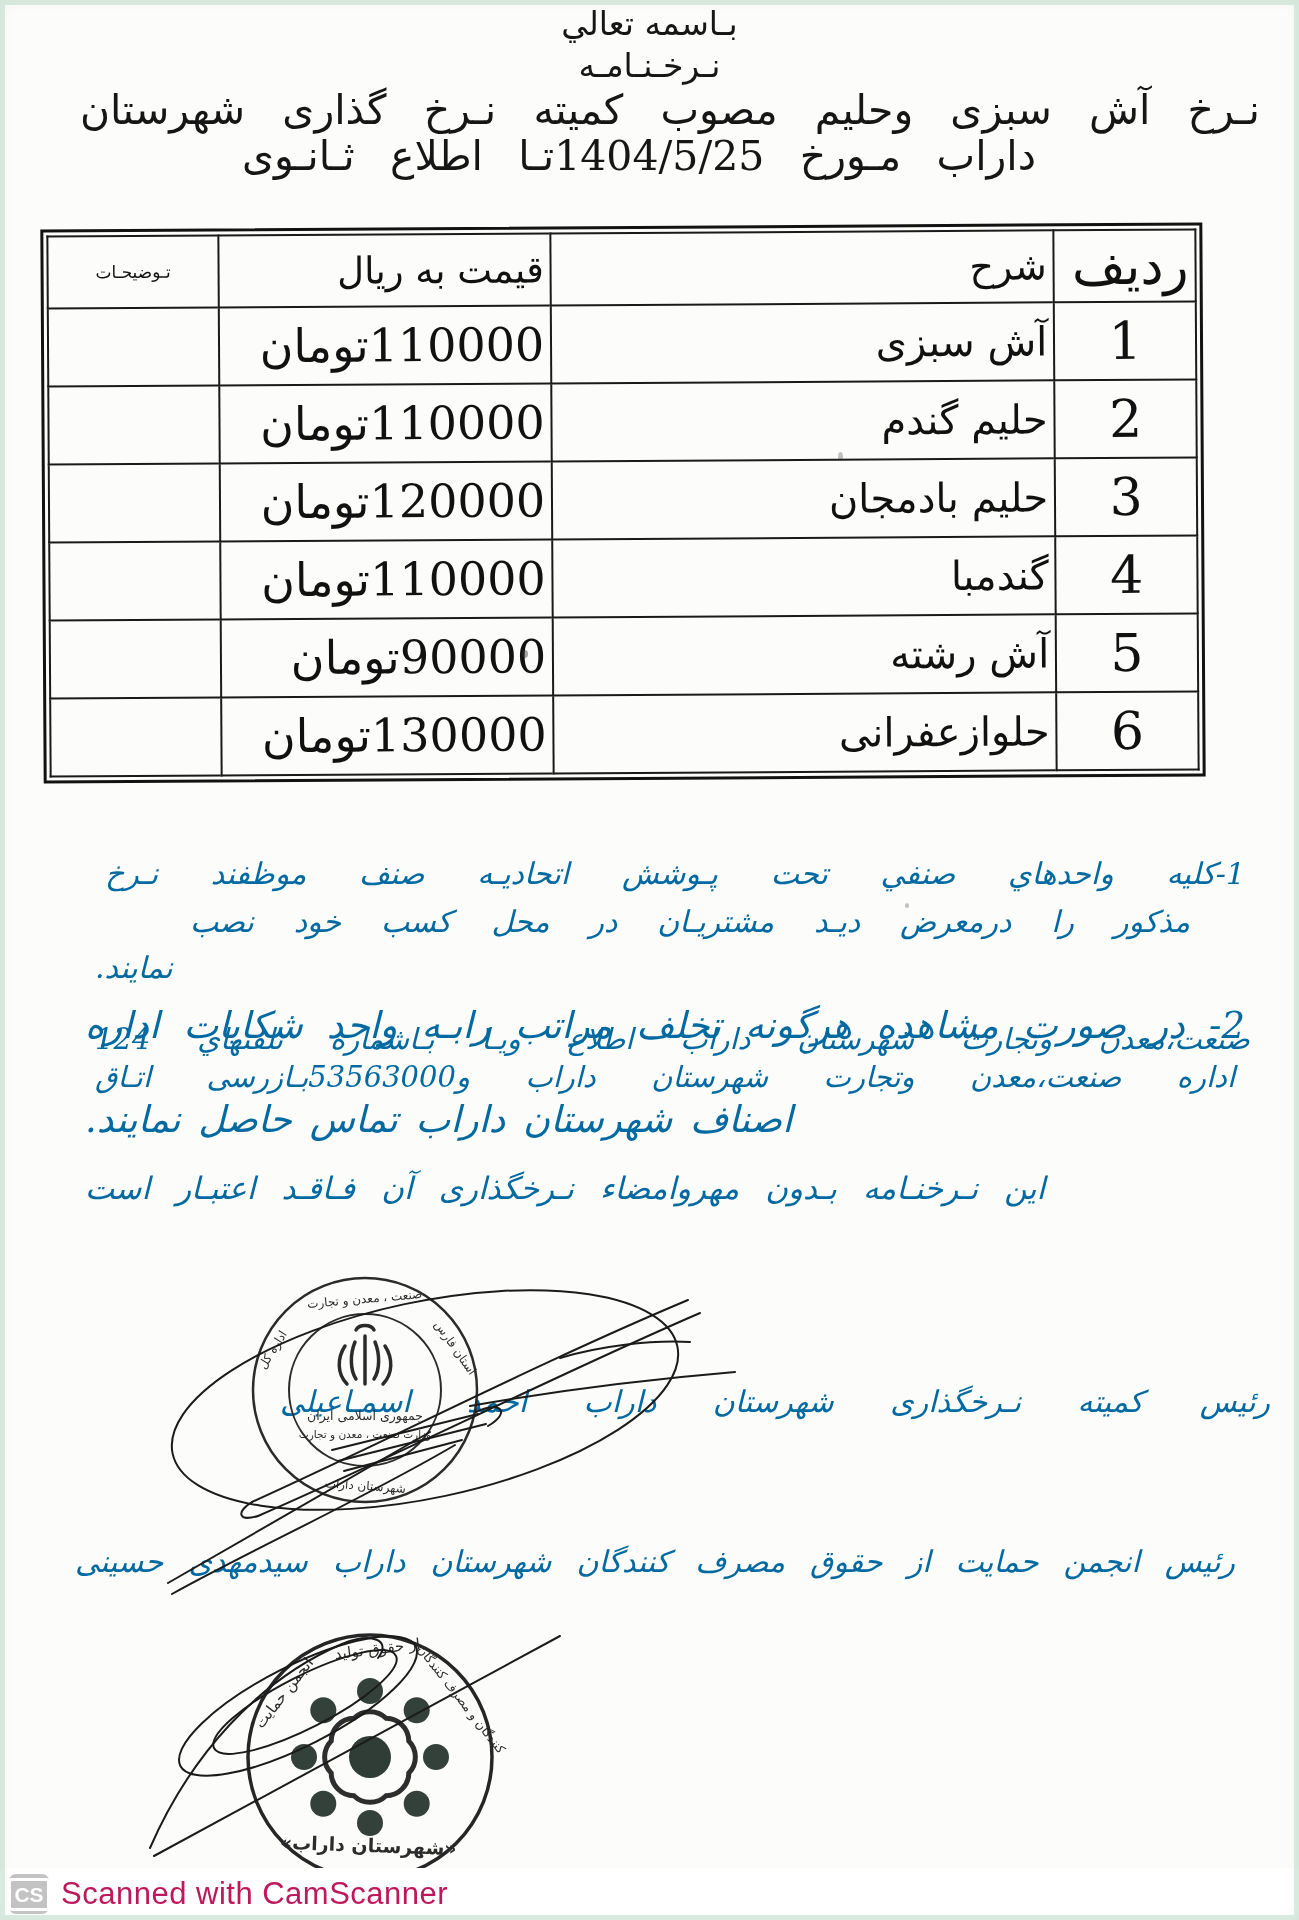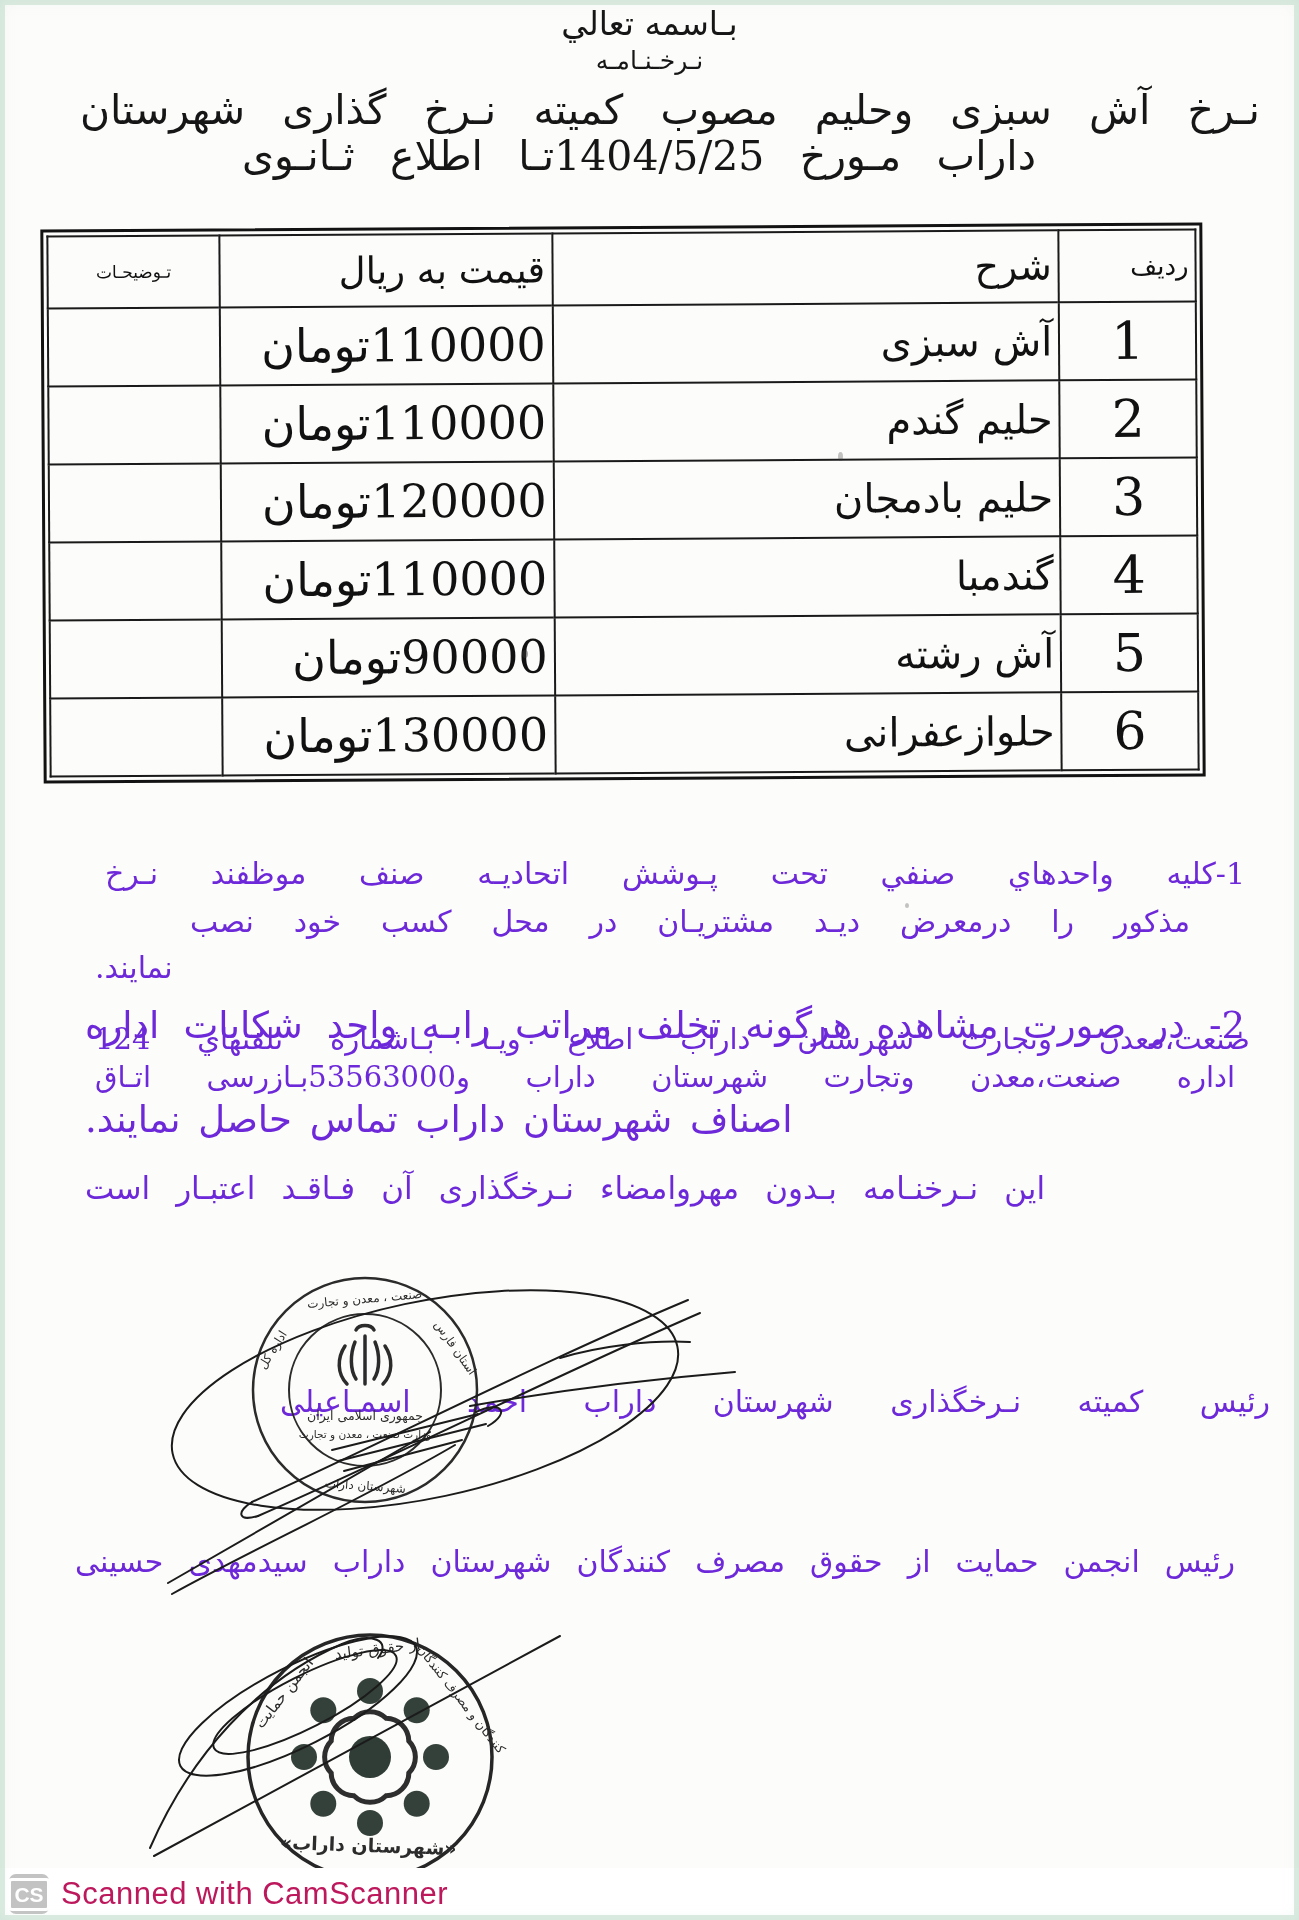--- a/index.html
+++ b/index.html
@@ -6,41 +6,41 @@
   body{
     width:1299px;height:1920px;position:relative;overflow:hidden;
     background:#fcfcfa;color:#161616;
     font-family:"DejaVu Serif","DejaVu Sans",sans-serif;
   }
   .edge-tint{position:absolute;inset:0;z-index:50;pointer-events:none;
     box-shadow:inset 0 0 0 5px rgba(186,216,197,.5), inset 0 0 14px rgba(200,224,208,.35);}
   
   .h-center{position:absolute;width:100%;text-align:center;direction:rtl;white-space:nowrap;}
   .h-bismillah{top:4px;font-size:33px;letter-spacing:7px;}
-  .h-title{top:46px;font-size:25px;letter-spacing:13px;font-family:Liberation Serif, serif;}
+  .h-title{top:46px;font-size:33px;letter-spacing:13px;}
   .h-just{position:absolute;direction:rtl;font-size:41px;letter-spacing:2px;word-spacing:7px;
     text-align:justify;text-align-last:justify;margin-left:20px;}
   .h-sub1{top:86px;left:60px;width:1180px;}
   .h-sub2{top:132px;left:222px;width:794px;}
   
   .tbl-wrap{position:absolute;top:226px;left:42px;width:1150px;border:3px solid #121212;
     padding:3px;background:transparent;transform:rotate(-0.35deg);}
   table.price{border-collapse:collapse;width:100%;direction:rtl;}
   table.price th,table.price td{border:2px solid #1a1a1a;padding:0 6px;vertical-align:middle;color:#111;}
   table.price th{height:70px;font-weight:normal;}
   table.price td{height:76px;}
-  .th-row{font-size:26px;text-align:right;width:129px;padding-right:4px;}
+  .th-row{font-size:52px;text-align:right;width:129px;padding-right:4px;}
   .th-desc{font-size:38px;text-align:right;width:520px;padding-right:2px;}
   .th-price{font-size:37px;text-align:right;width:322px;padding-right:6px;}
   .th-notes{font-size:17px;text-align:center;width:166px;letter-spacing:4px;color:#2a2a2a;}
   .td-row{font-size:52px;text-align:center;}
   .td-desc{font-size:40px;text-align:right;padding-right:8px;}
   .td-price{font-size:46px;text-align:right;padding-right:8px;}
   
-  .pl{position:absolute;direction:rtl;color:#6d28d9;font-size:30px;letter-spacing:.5px;word-spacing:6px;}
+  .pl{position:absolute;direction:rtl;color:#0369a1;font-size:30px;letter-spacing:.5px;word-spacing:6px;font-style:italic;}
   .pl-j{text-align:justify;text-align-last:justify;}
   .pl-n{white-space:nowrap;}
   #p1l1{top:856px;left:105px;width:1140px;}
   #p1l2{top:904px;left:190px;width:1000px;}
   #p1l3{top:950px;left:95px;}
   #p2l1{top:986px;left:85px;width:1160px;font-size:37px;margin-top:18px;}
   #p2l2{top:1022px;left:95px;width:1155px;font-size:29px;}
   #p2l3{top:1060px;left:95px;width:1140px;font-size:29px;}
   #p2l4{top:1098px;left:85px;font-size:37px;}
   #validity{top:1170px;left:85px;width:960px;font-size:31px;word-spacing:11px;}

